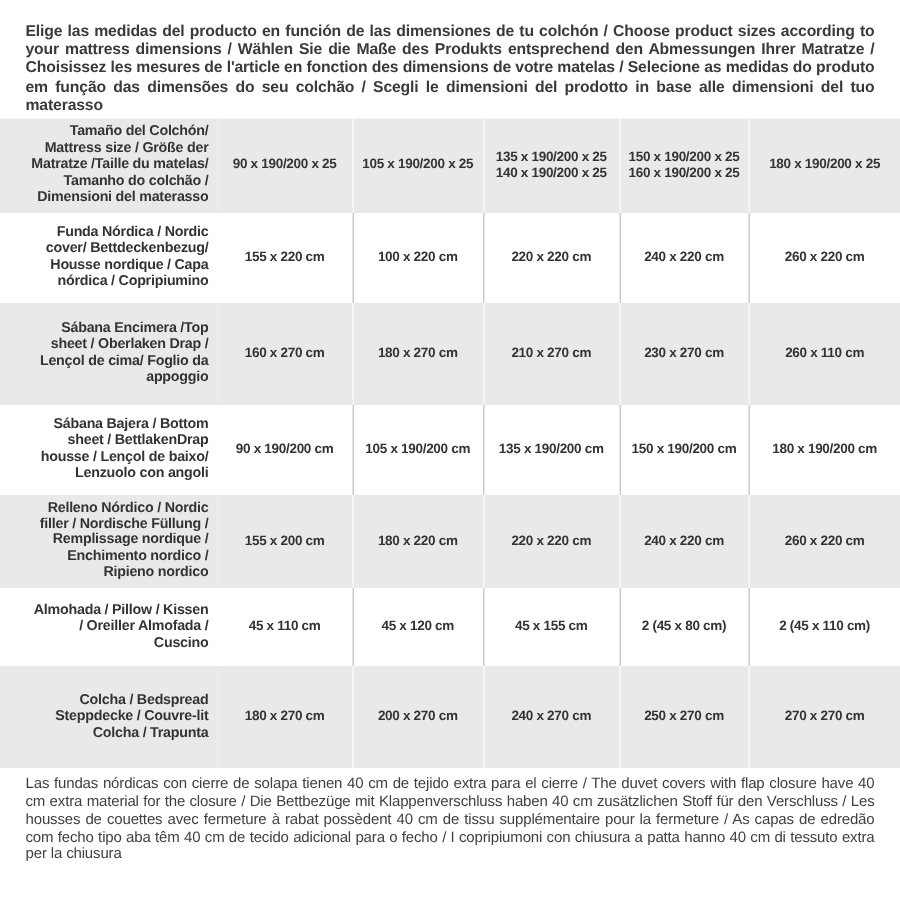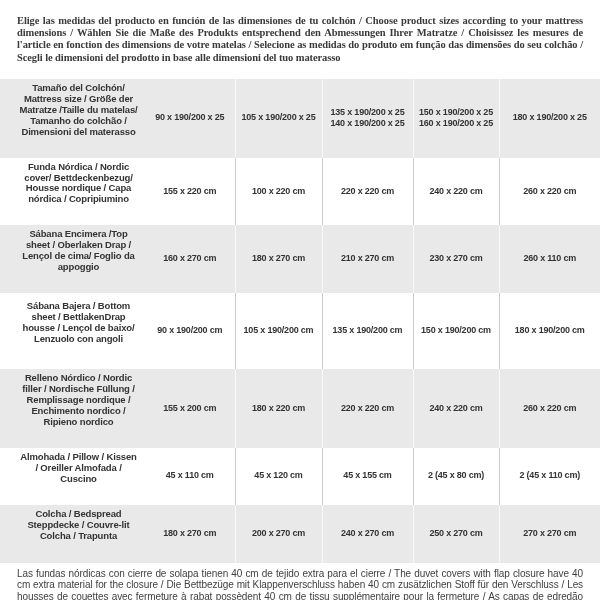--- a/index.html
+++ b/index.html
@@ -14,58 +14,57 @@
     margin: 0;
     padding: 15px 17px 0 17px;
     height: 64px;
     overflow: hidden;
     font-size: 10.5px;
     font-weight: bold;
     line-height: 1.16;
     letter-spacing: -0.1px;
     text-align: justify;
     color: #3a3a3a;
-    font-family: Liberation Serif, serif;
   }
   table.size-table {
     border-collapse: collapse;
     table-layout: fixed;
     width: 600px;
   }
   .size-table td {
     vertical-align: middle;
     font-weight: bold;
     color: #333333;
     padding: 2px;
   }
   .size-table td.label {
-    text-align: center;
+    text-align: right;
     font-size: 9.5px;
     line-height: 1.15;
     letter-spacing: -0.15px;
-    padding: 4px 6px 20px 18px;
+    padding: 4px 6px 4px 18px;
   }
   .size-table td.val {
     text-align: center;
     font-size: 9px;
     line-height: 1.3;
     letter-spacing: -0.2px;
     white-space: pre-line;
   }
   .size-table tr:nth-child(odd) { background: #e9e9e9; }
   .size-table tr:nth-child(even) { background: #ffffff; }
   .size-table td:nth-child(n+3) { border-left: 1px solid #cccccc; }
   .size-table tr:nth-child(odd) td:nth-child(n+3) { border-left-color: #f8f8f8; }
   .size-table tr:nth-child(1) { height: 58px; }
   .size-table tr:nth-child(2) { height: 60px; }
   .size-table tr:nth-child(3) { height: 68px; }
-  .size-table tr:nth-child(4) { height: 76px; }
+  .size-table tr:nth-child(4) { height: 60px; }
   .size-table tr:nth-child(5) { height: 62px; }
   .size-table tr:nth-child(6) { height: 52px; }
-  .size-table tr:nth-child(7) { height: 58px; margin-top: 18px; }
+  .size-table tr:nth-child(7) { height: 68px; margin-top: 18px; }
   .size-table tr:nth-child(8) { height: 48px; }
   .footnote {
     margin: 0;
     padding: 5px 17px 0 17px;
     font-size: 10px;
     line-height: 1.18;
     letter-spacing: -0.1px;
     text-align: justify;
     color: #3f3f3f;
   }

